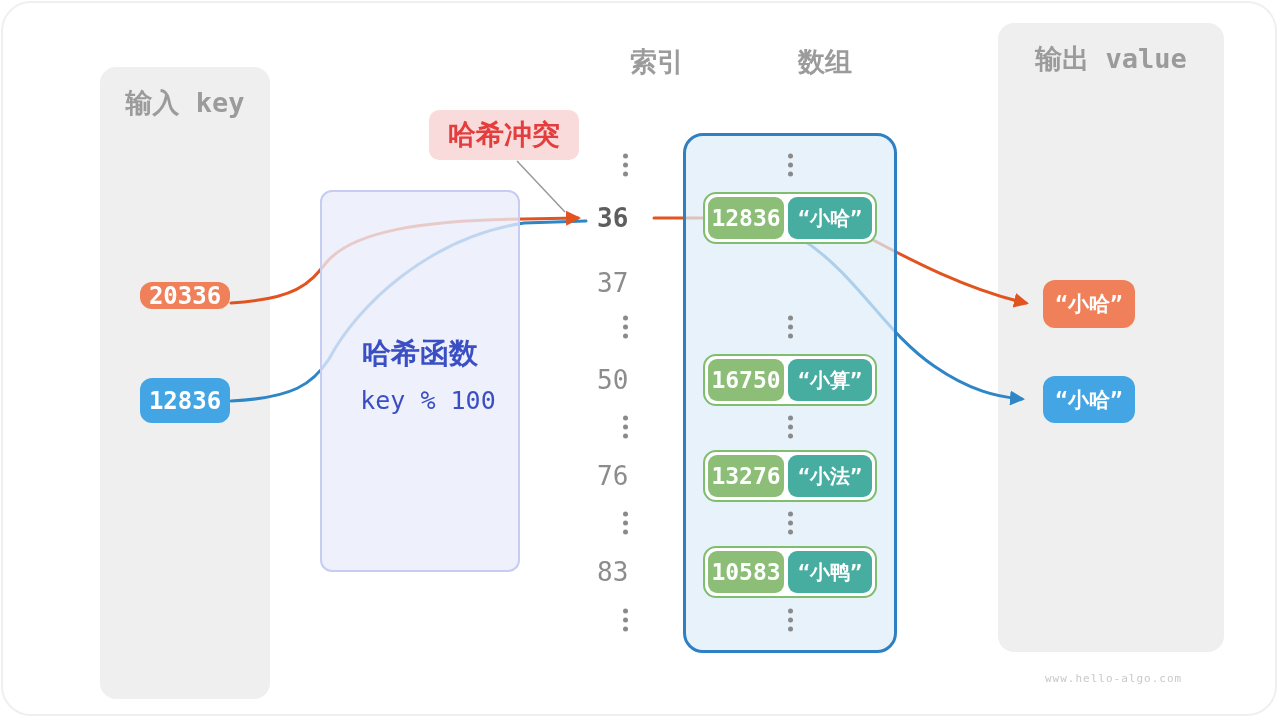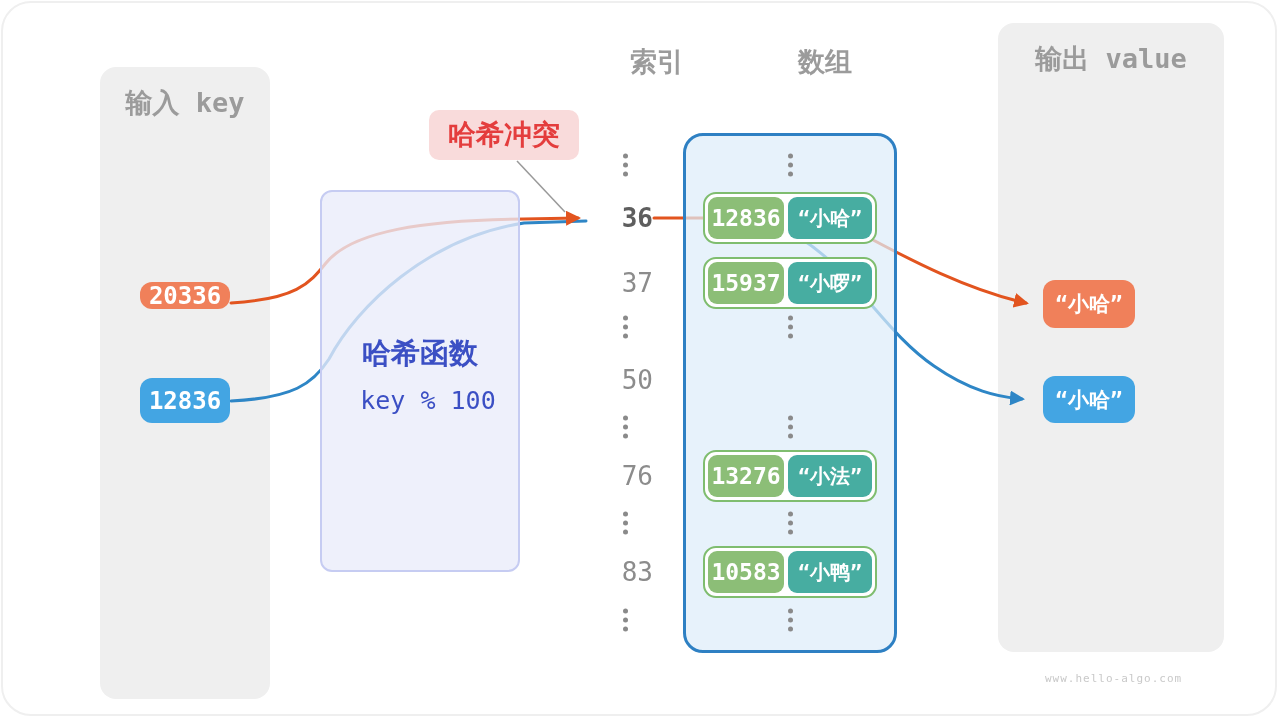--- a/index.html
+++ b/index.html
@@ -67,21 +67,21 @@
   .title-array { left:752px; width:76px; }
   .kv-header {
     position:absolute; left:703px; top:92px; width:174px; z-index:2;
     display:flex; font-size:23px; font-weight:bold; text-align:center;
   }
   .kv-header .kh { flex:0 0 86px; color:var(--key-header,#4f9e51); }
   .kv-header .vh { flex:1; color:var(--value-header,#369184); }
   
   .idx-item {
     position:absolute; left:597px; width:56px; z-index:2; transform:translateY(-50%);
-    text-align:right; font-size:26px; color:var(--index-text,#8c8c8c); white-space:nowrap;
+    text-align:left; font-size:26px; color:var(--index-text,#8c8c8c); white-space:nowrap;
   }
   .idx-item.highlight { font-weight:bold; color:var(--index-highlight,#5e5e5e); }
   
   .dots {
     position:absolute; z-index:15; transform:translateY(-50%);
     display:flex; flex-direction:column; align-items:center; gap:4px;
   }
   .dots i { width:5px; height:5px; border-radius:50%; background:#8a8a8a; }
   .dots.at-index { left:597px; width:56px; }
   .dots.at-array { left:762px; width:56px; }
@@ -202,29 +202,29 @@
 
   <div class="dots at-array" style="top:165px">
       <i></i>
       <i></i>
       <i></i>
     </div>
   <div class="pair" style="top:192px">
     <span class="pair-key">12836</span>
     <span class="pair-value">“小哈”</span>
   </div>
-  <div class="pair" style="top:257px">
-    <span class="pair-key">15937</span>
-    <span class="pair-value">“小啰”</span>
-  </div>
   <div class="dots at-array" style="top:327px">
       <i></i>
       <i></i>
       <i></i>
     </div>
+  <div class="pair" style="top:354px">
+    <span class="pair-key">16750</span>
+    <span class="pair-value">“小算”</span>
+  </div>
   <div class="dots at-array" style="top:427px">
       <i></i>
       <i></i>
       <i></i>
     </div>
   <div class="pair" style="top:450px">
     <span class="pair-key">13276</span>
     <span class="pair-value">“小法”</span>
   </div>
   <div class="dots at-array" style="top:523px">

